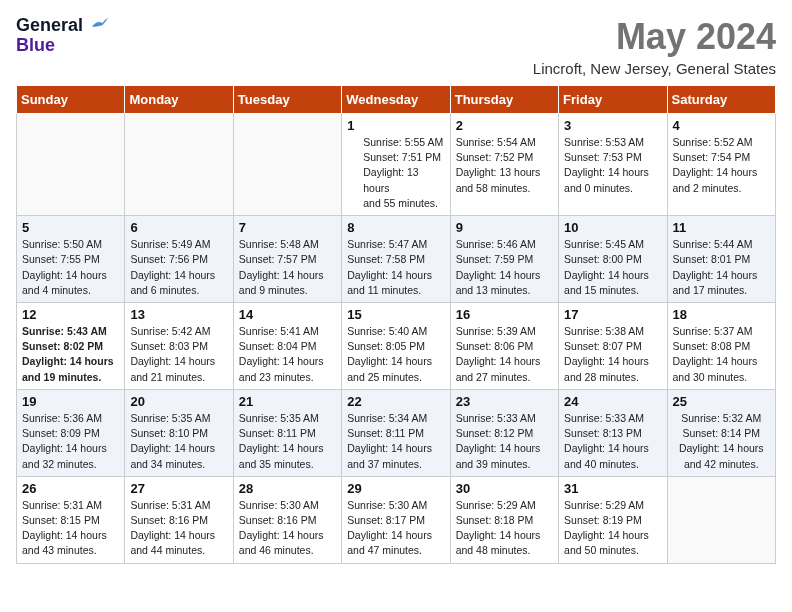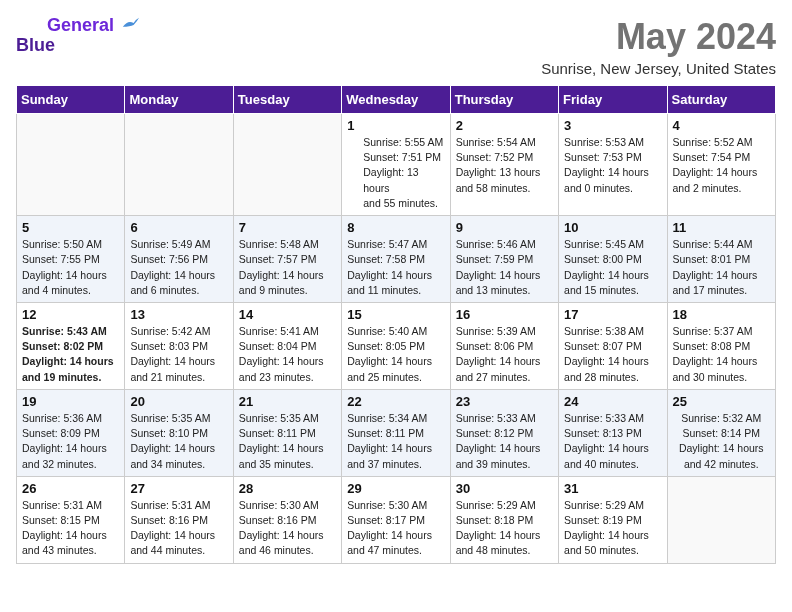--- a/index.html
+++ b/index.html
@@ -48,21 +48,21 @@
       font-size: 15px;
       color: #333;
       margin-top: 2px;
     }
     .calendar {
       width: 100%;
       border-collapse: collapse;
       font-size: 11px;
     }
     .calendar thead th {
-      background: #4c1d95;
+      background: #c2410c;
       color: #fff;
       padding: 6px 4px;
       text-align: left;
       font-size: 13px;
       font-weight: bold;
       border: 1px solid #fff;
     }
     .calendar tbody td {
       border: 1px solid #ccc;
       padding: 4px 5px;
@@ -92,31 +92,31 @@
       background: #f9f9f9 !important;
     }
   </style>
 </head>
 <body>
 
 <div class="header-area">
   <div class="logo">
     <div style="display:flex;align-items:center;">
       <span class="logo-text">
-        <span style="color:#6d28d9;margin-left:31px;">General</span>
+        <span style="color:#0f172a;">General</span>
         <svg class="logo-bird" viewBox="0 0 20 14">
           <path d="M2 10 Q8 2 14 6 Q16 2 20 0 Q18 4 14 8 Q10 10 2 10Z" fill="#4a90d9"></path>
         </svg>
       </span>
     </div>
     <div style="font-size:18px;font-weight:bold;color:#4c1d95;line-height:1;">Blue</div>
   </div>
   <div class="title-block">
     <div class="main-title">May 2024</div>
-    <div class="subtitle">Sunrise, New Jersey, United States</div>
+    <div class="subtitle">Lincroft, New Jersey, General States</div>
   </div>
 </div>
 
 <table class="calendar">
   <thead>
     <tr>
     <th>Sunday</th>
         <th>Monday</th>
         <th>Tuesday</th>
         <th>Wednesday</th>

